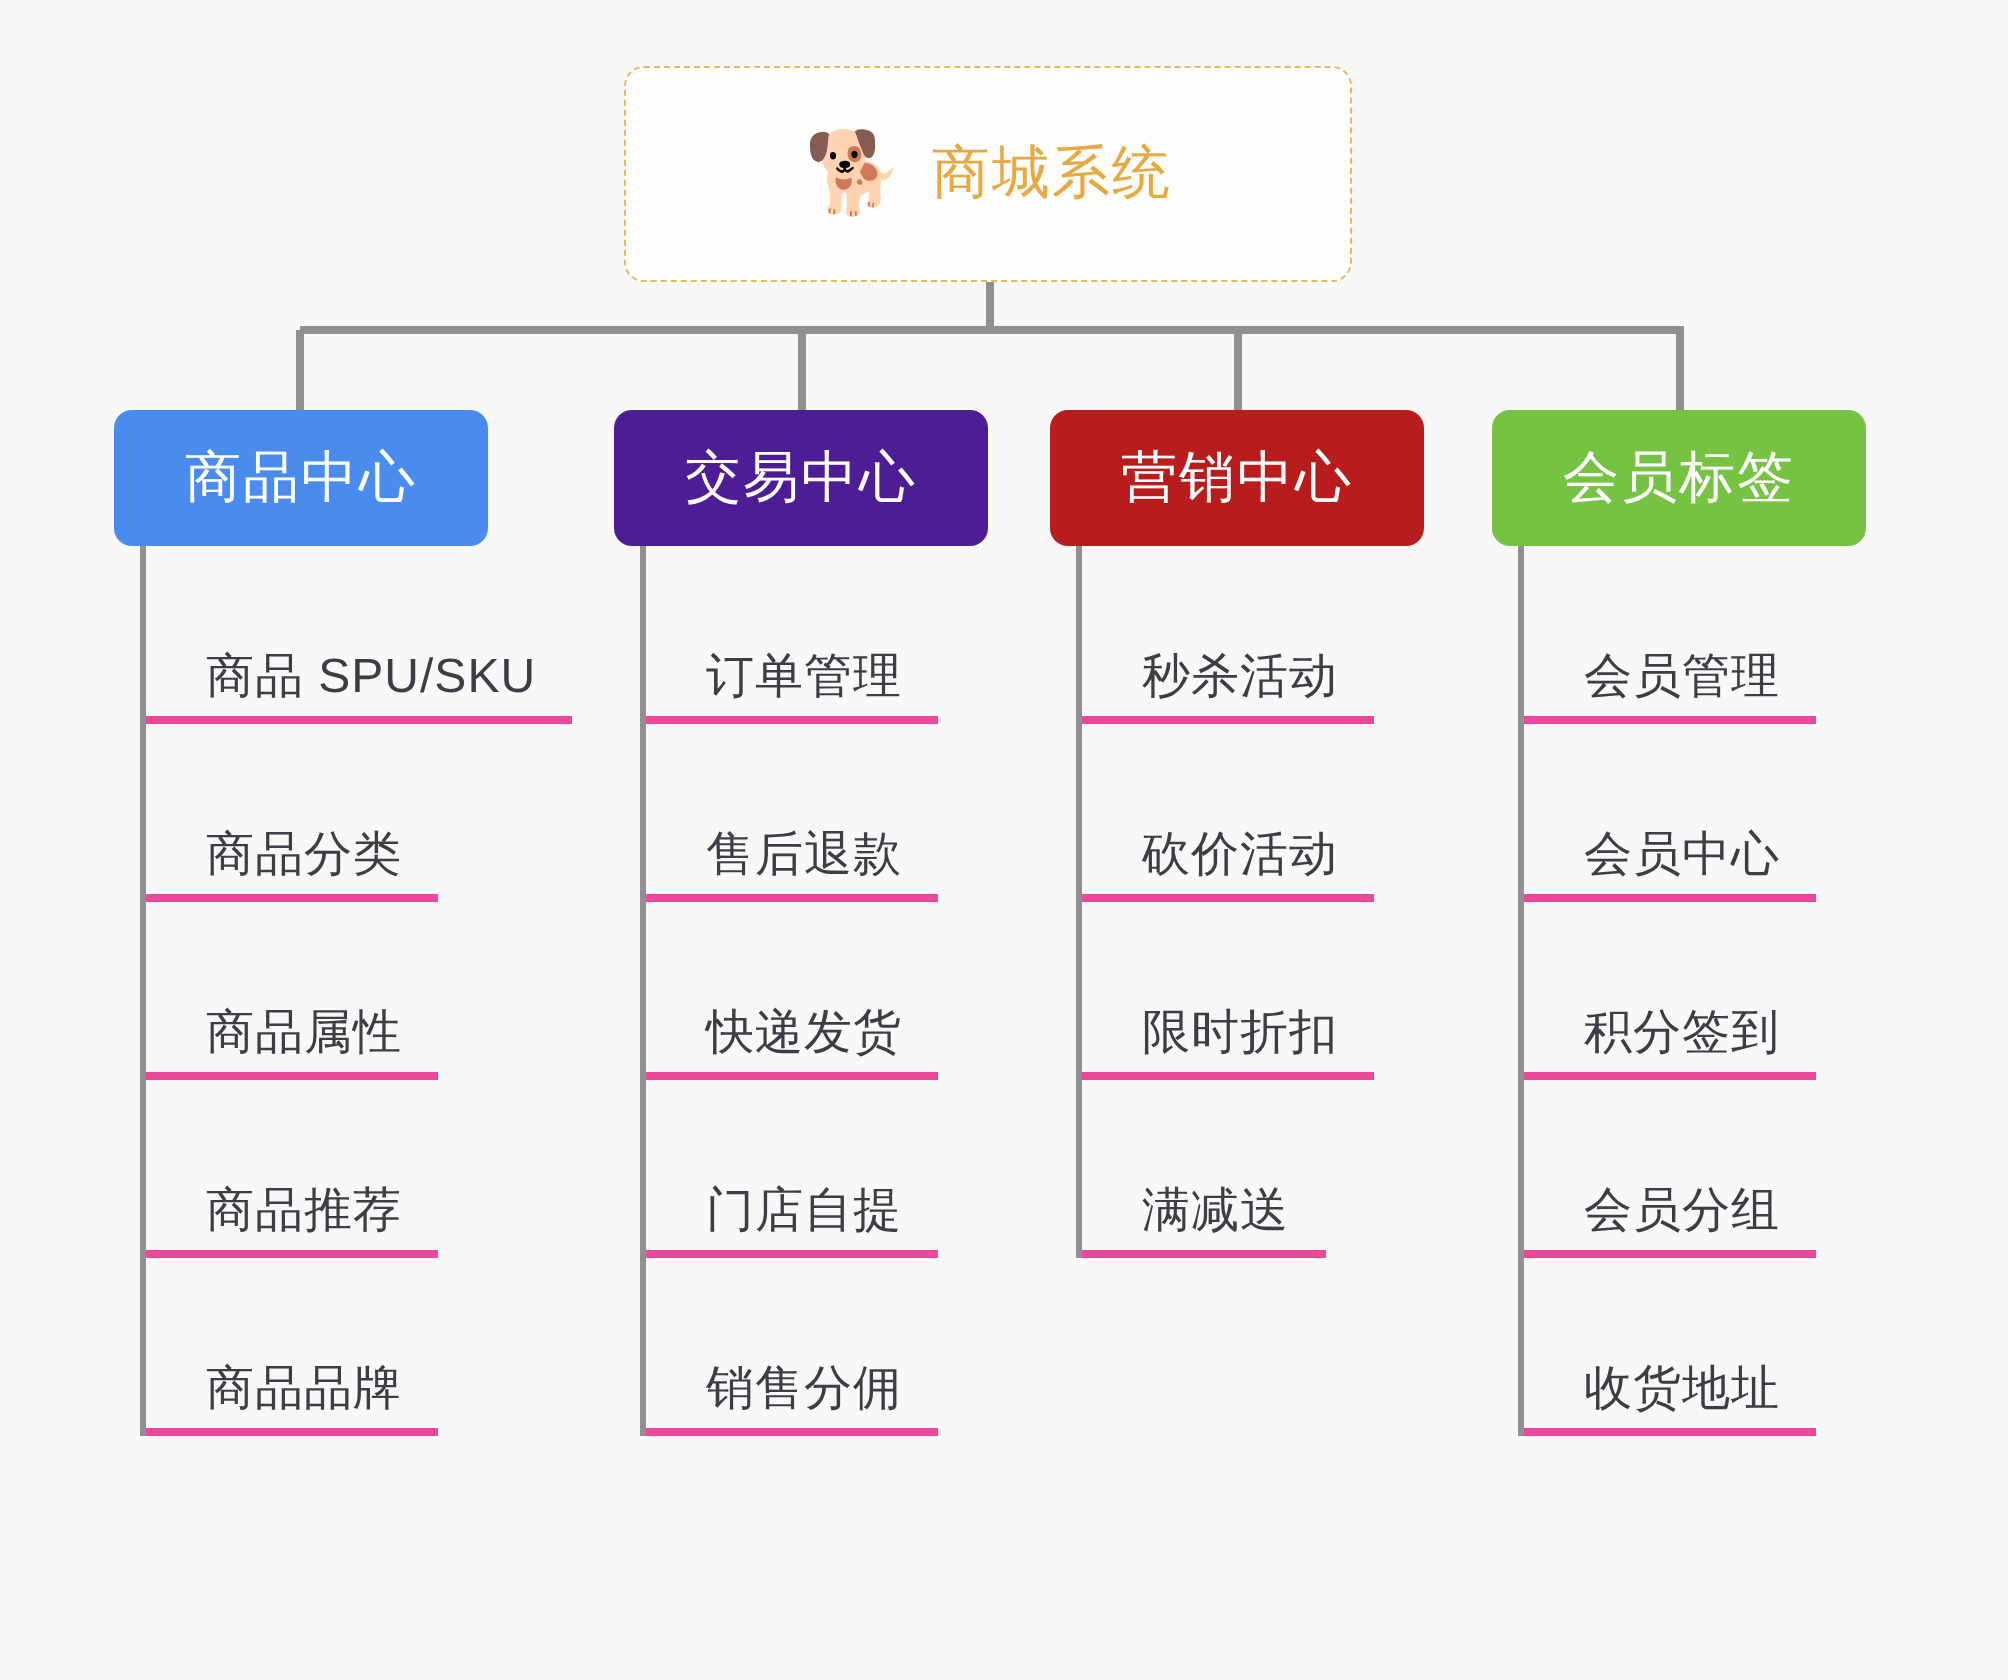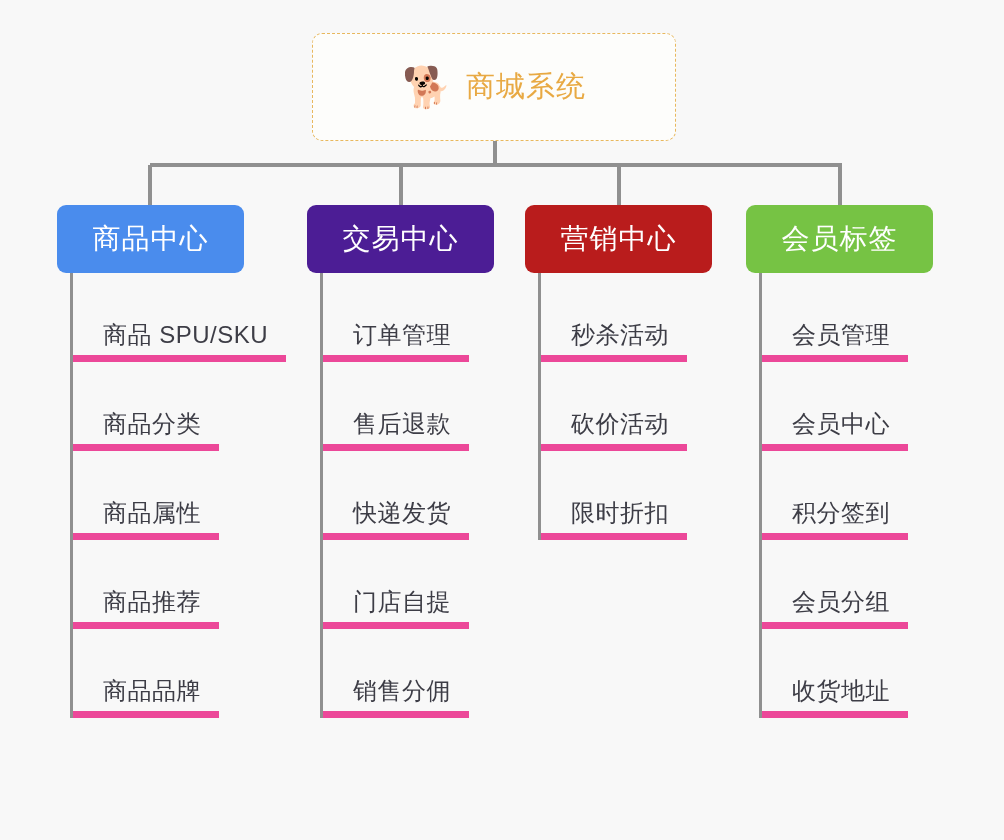--- a/index.html
+++ b/index.html
@@ -110,21 +110,21 @@
   }
   .leaf {
     position: relative;
     height: 89px;
     box-sizing: border-box;
     display: flex;
     align-items: flex-end;
   }
   .leaf-underline {
     display: inline-block;
-    border-bottom: 7px solid #ec4899;
+    border-bottom: 4px solid #ec4899;
     padding: 0 18px 4px 30px;
     margin-bottom: 0;
   }
   .leaf-label {
     font-size: 24px;
     color: #3d3d46;
     white-space: nowrap;
     letter-spacing: 0.5px;
   }
 </style>
@@ -196,20 +196,23 @@
       <div class="leaf-group">
         <div class="leaf">
           <div class="leaf-underline"><span class="leaf-label">秒杀活动</span></div>
         </div>
         <div class="leaf">
           <div class="leaf-underline"><span class="leaf-label">砍价活动</span></div>
         </div>
         <div class="leaf">
           <div class="leaf-underline"><span class="leaf-label">限时折扣</span></div>
         </div>
+        <div class="leaf">
+          <div class="leaf-underline"><span class="leaf-label">满减送</span></div>
+        </div>
       </div>
     </div>
   <div class="column col-3">
       <div class="category-box" style="background: rgb(118, 195, 68);">
         <span class="category-label">会员标签</span>
       </div>
       <div class="leaf-group">
         <div class="leaf">
           <div class="leaf-underline"><span class="leaf-label">会员管理</span></div>
         </div>

